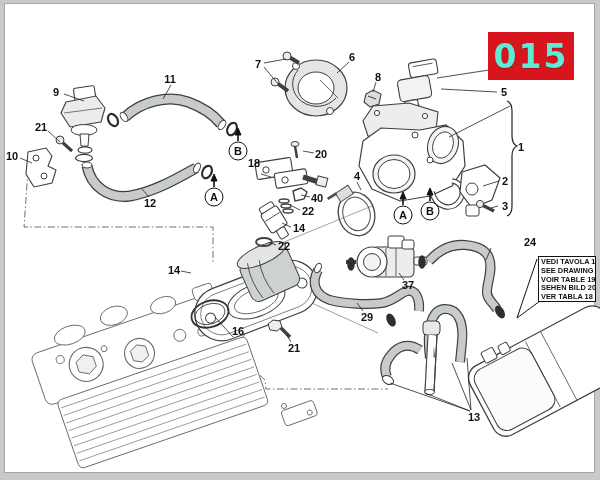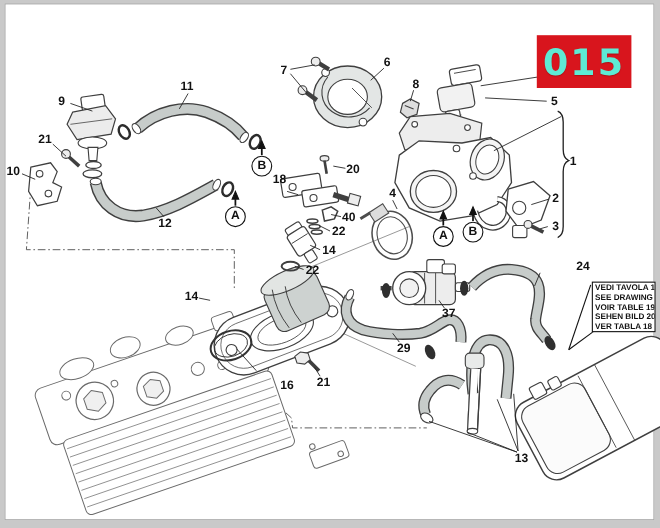--- a/index.html
+++ b/index.html
@@ -345,21 +345,21 @@
     <div class="plabel" style="left: 505px; top: 181px;">2</div>
     <div class="plabel" style="left: 505px; top: 206px;">3</div>
     <div class="plabel" style="left: 357px; top: 176px;">4</div>
     <div class="plabel" style="left: 321px; top: 154px;">20</div>
     <div class="plabel" style="left: 254px; top: 163px;">18</div>
     <div class="plabel" style="left: 317px; top: 198px;">40</div>
     <div class="plabel" style="left: 308px; top: 211px;">22</div>
     <div class="plabel" style="left: 299px; top: 228px;">14</div>
     <div class="plabel" style="left: 284px; top: 246px;">22</div>
     <div class="plabel" style="left: 174px; top: 270px; text-align: center;">14</div>
-    <div class="plabel" style="left: 238px; top: 351px; margin-left: 23px;">16</div>
+    <div class="plabel" style="left: 238px; top: 331px;">16</div>
     <div class="plabel" style="left: 294px; top: 348px;">21</div>
     <div class="plabel" style="left: 408px; top: 285px;">37</div>
     <div class="plabel" style="left: 367px; top: 317px;">29</div>
     <div class="plabel" style="left: 494px; top: 242px; margin-left: 36px;">24</div>
     <div class="plabel" style="left: 474px; top: 417px;">13</div>
     <div class="letter" style="left: 214px; top: 197px;">A</div>
     <div class="letter" style="left: 238px; top: 151px;">B</div>
     <div class="letter" style="left: 403px; top: 215px;">A</div>
     <div class="letter" style="left: 430px; top: 211px;">B</div>
   </div>

